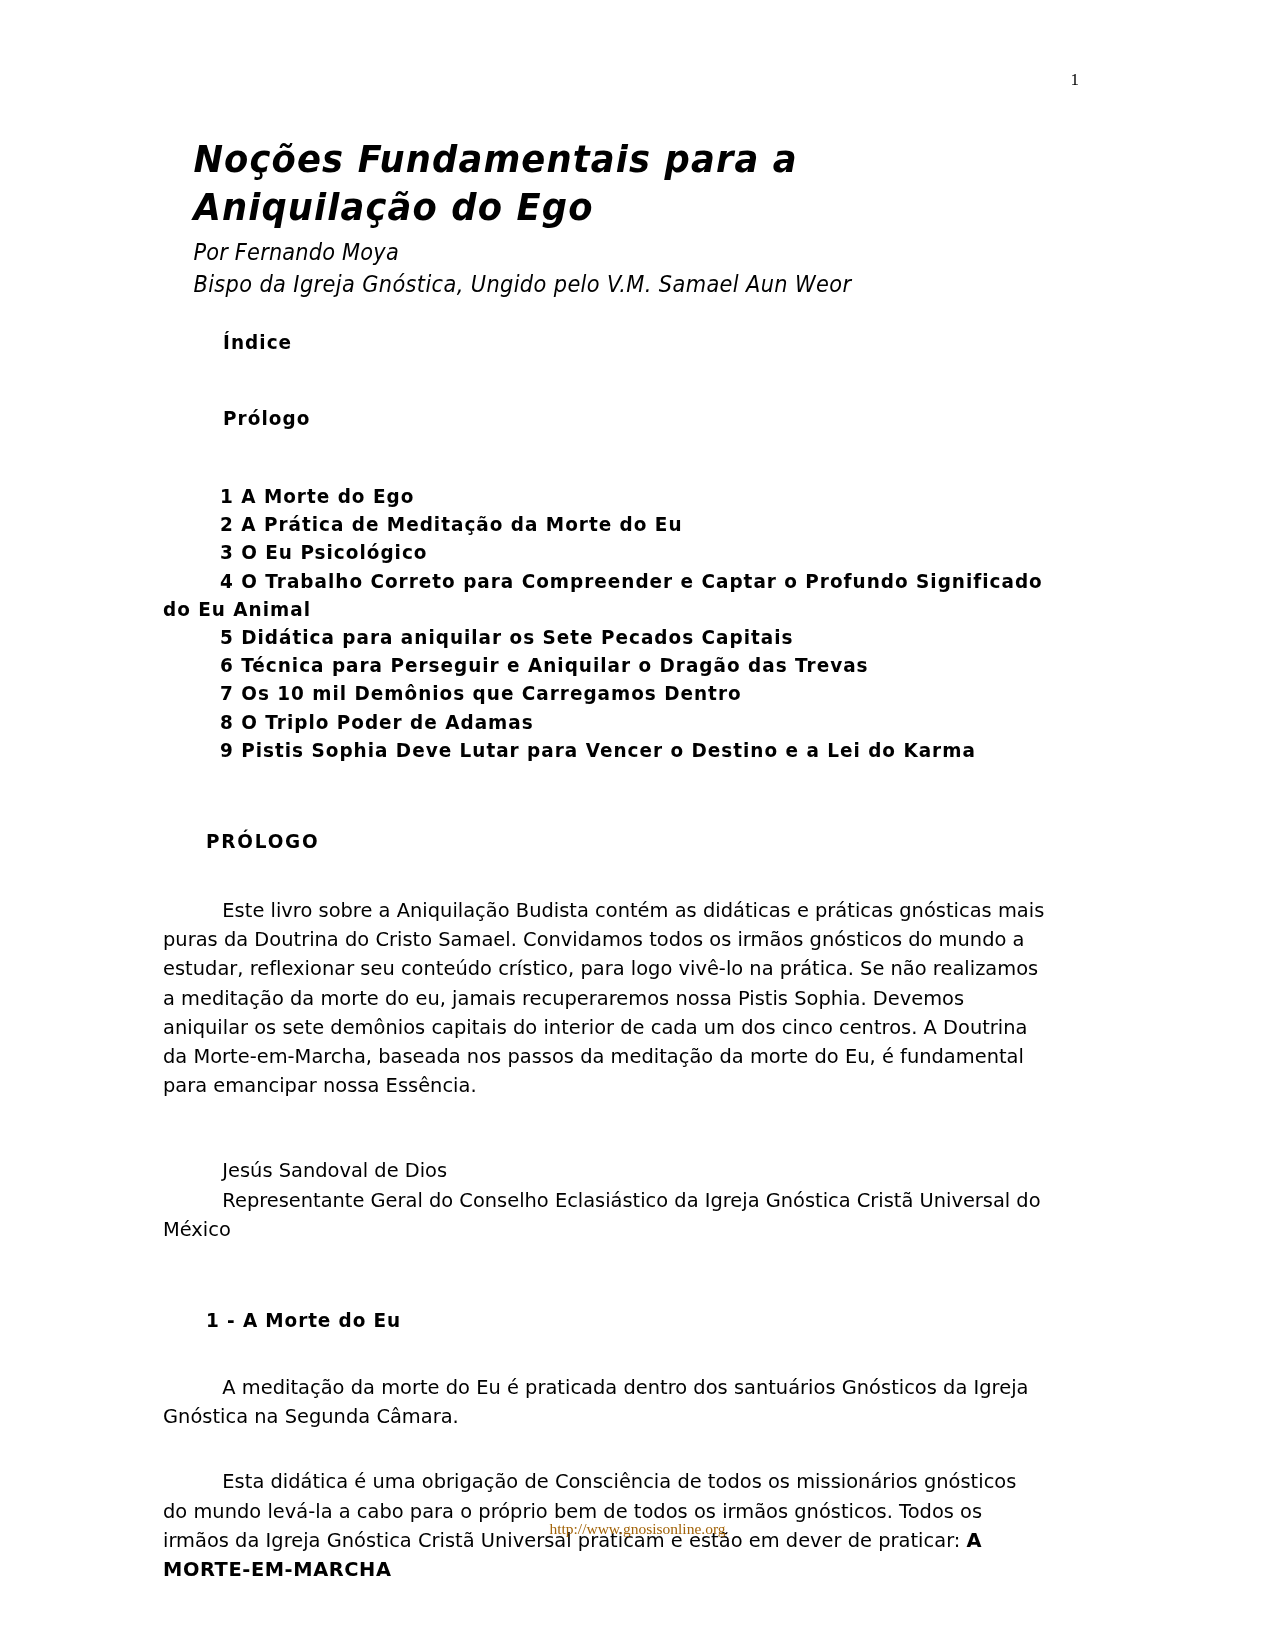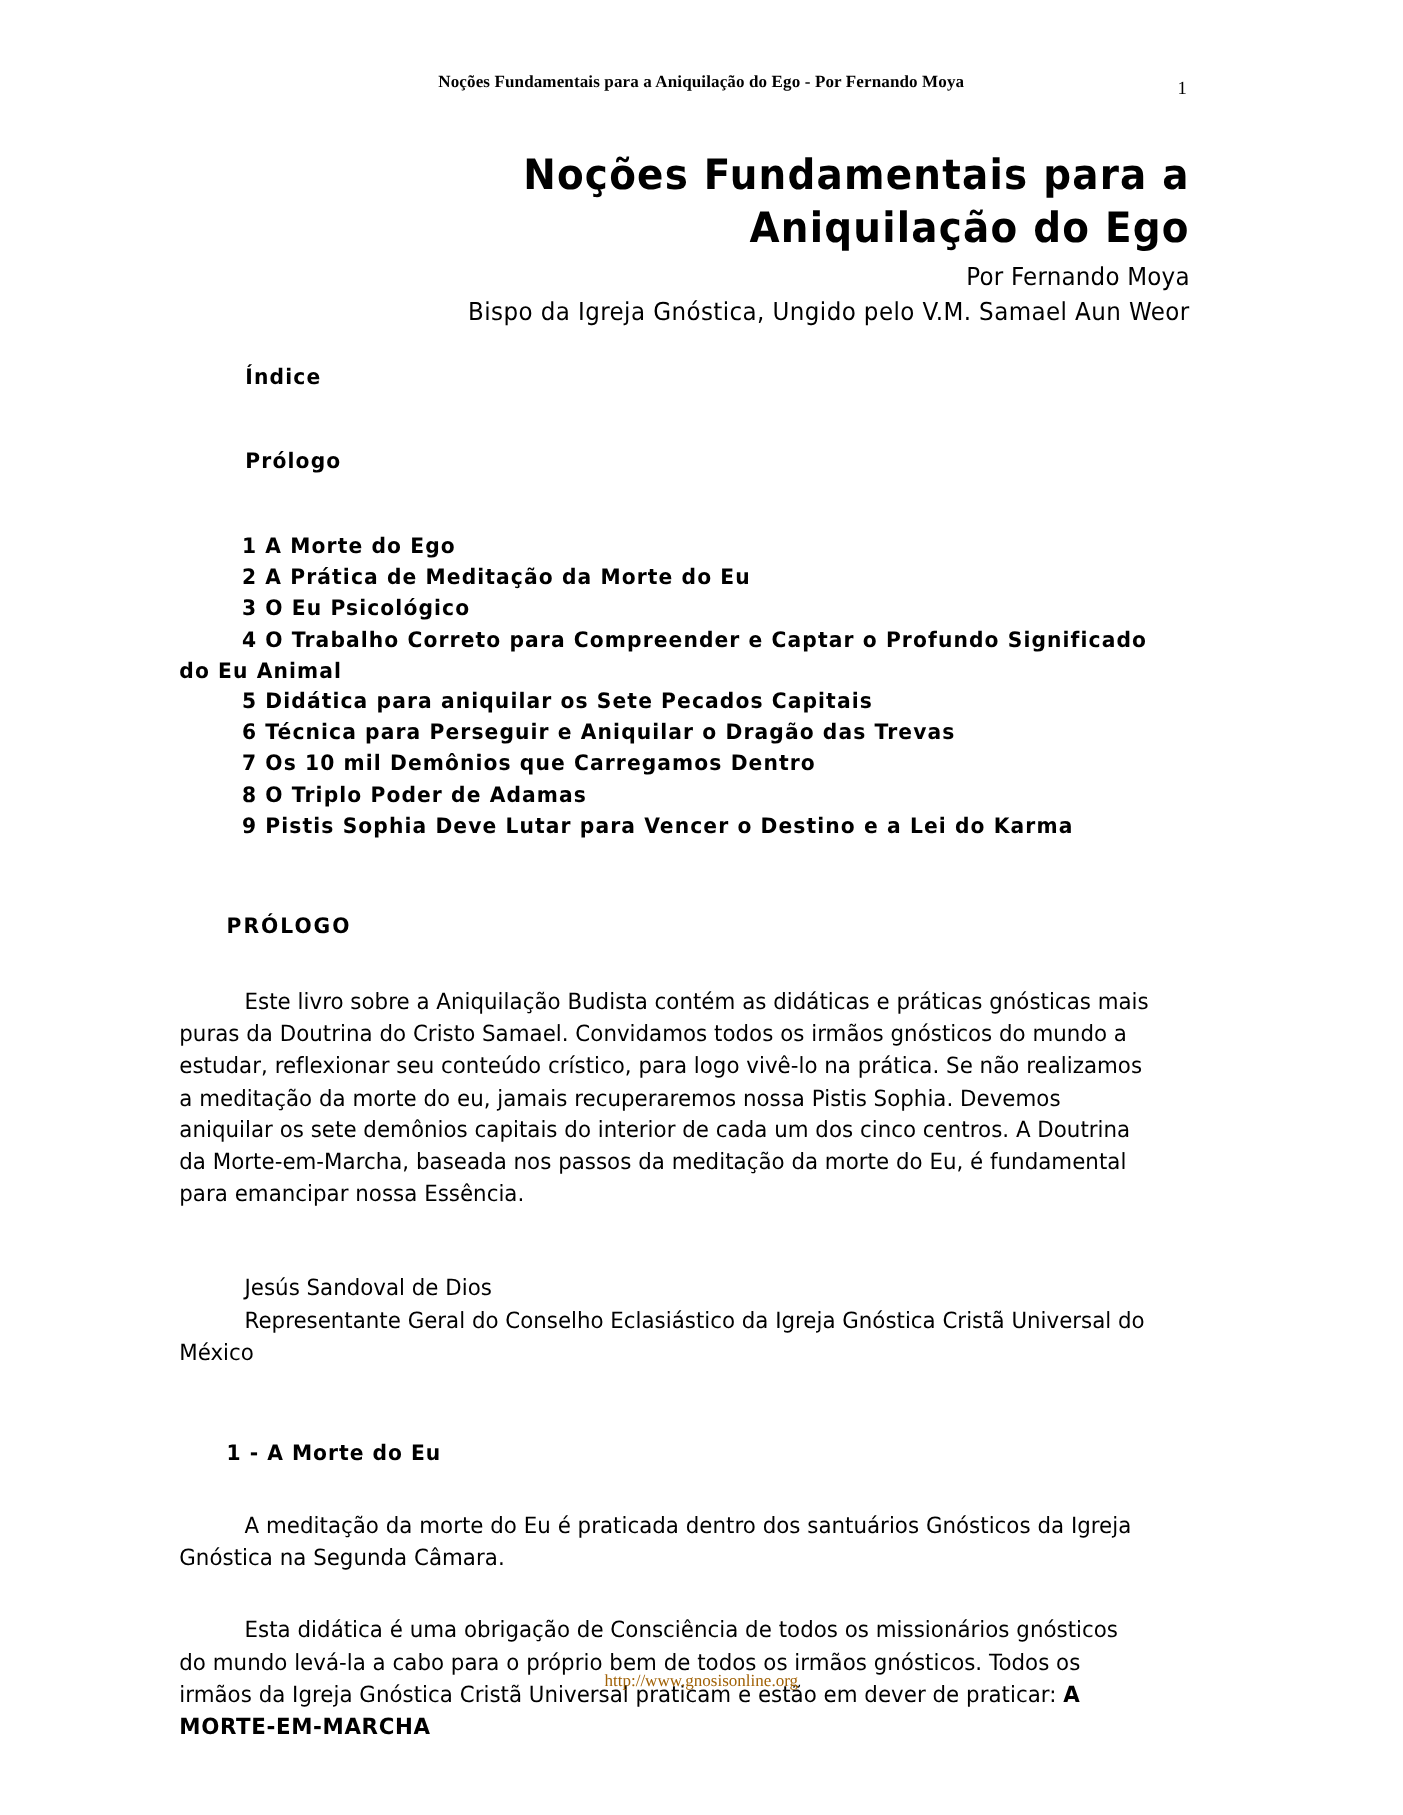--- a/index.html
+++ b/index.html
@@ -39,21 +39,22 @@
     font-size: 17px;
     color: #000;
   }
 
   
   .title-block {
     position: absolute;
     top: 135px;
     left: 160px;
     width: 955px;
-    text-align: right;
+    text-align: left;
+    font-style: italic;
   }
   .doc-title {
     font-family: "DejaVu Sans", sans-serif;
     font-weight: 700;
     font-size: 38px;
     line-height: 48px;
     letter-spacing: 1.2px;
     transform: scaleX(0.93);
     transform-origin: center;
     margin: 0;
@@ -189,21 +190,20 @@
     font-family: "Liberation Serif", "DejaVu Serif", serif;
     font-size: 15.5px;
     color: #a16207;
   }
 </style>
 </head>
 <body>
 
 <div class="page">
 
-  <div class="running-header">Noções Fundamentais para a Aniquilação do Ego - Por Fernando Moya</div>
 
   <div class="page-number">1</div>
 
   <div class="title-block">
     <div class="doc-title">Noções Fundamentais para a</div>
     <div class="doc-title">Aniquilação do Ego</div>
     <div class="doc-author">Por Fernando Moya</div>
     <div class="doc-subtitle">Bispo da Igreja Gnóstica, Ungido pelo V.M. Samael Aun Weor</div>
   </div>
 

